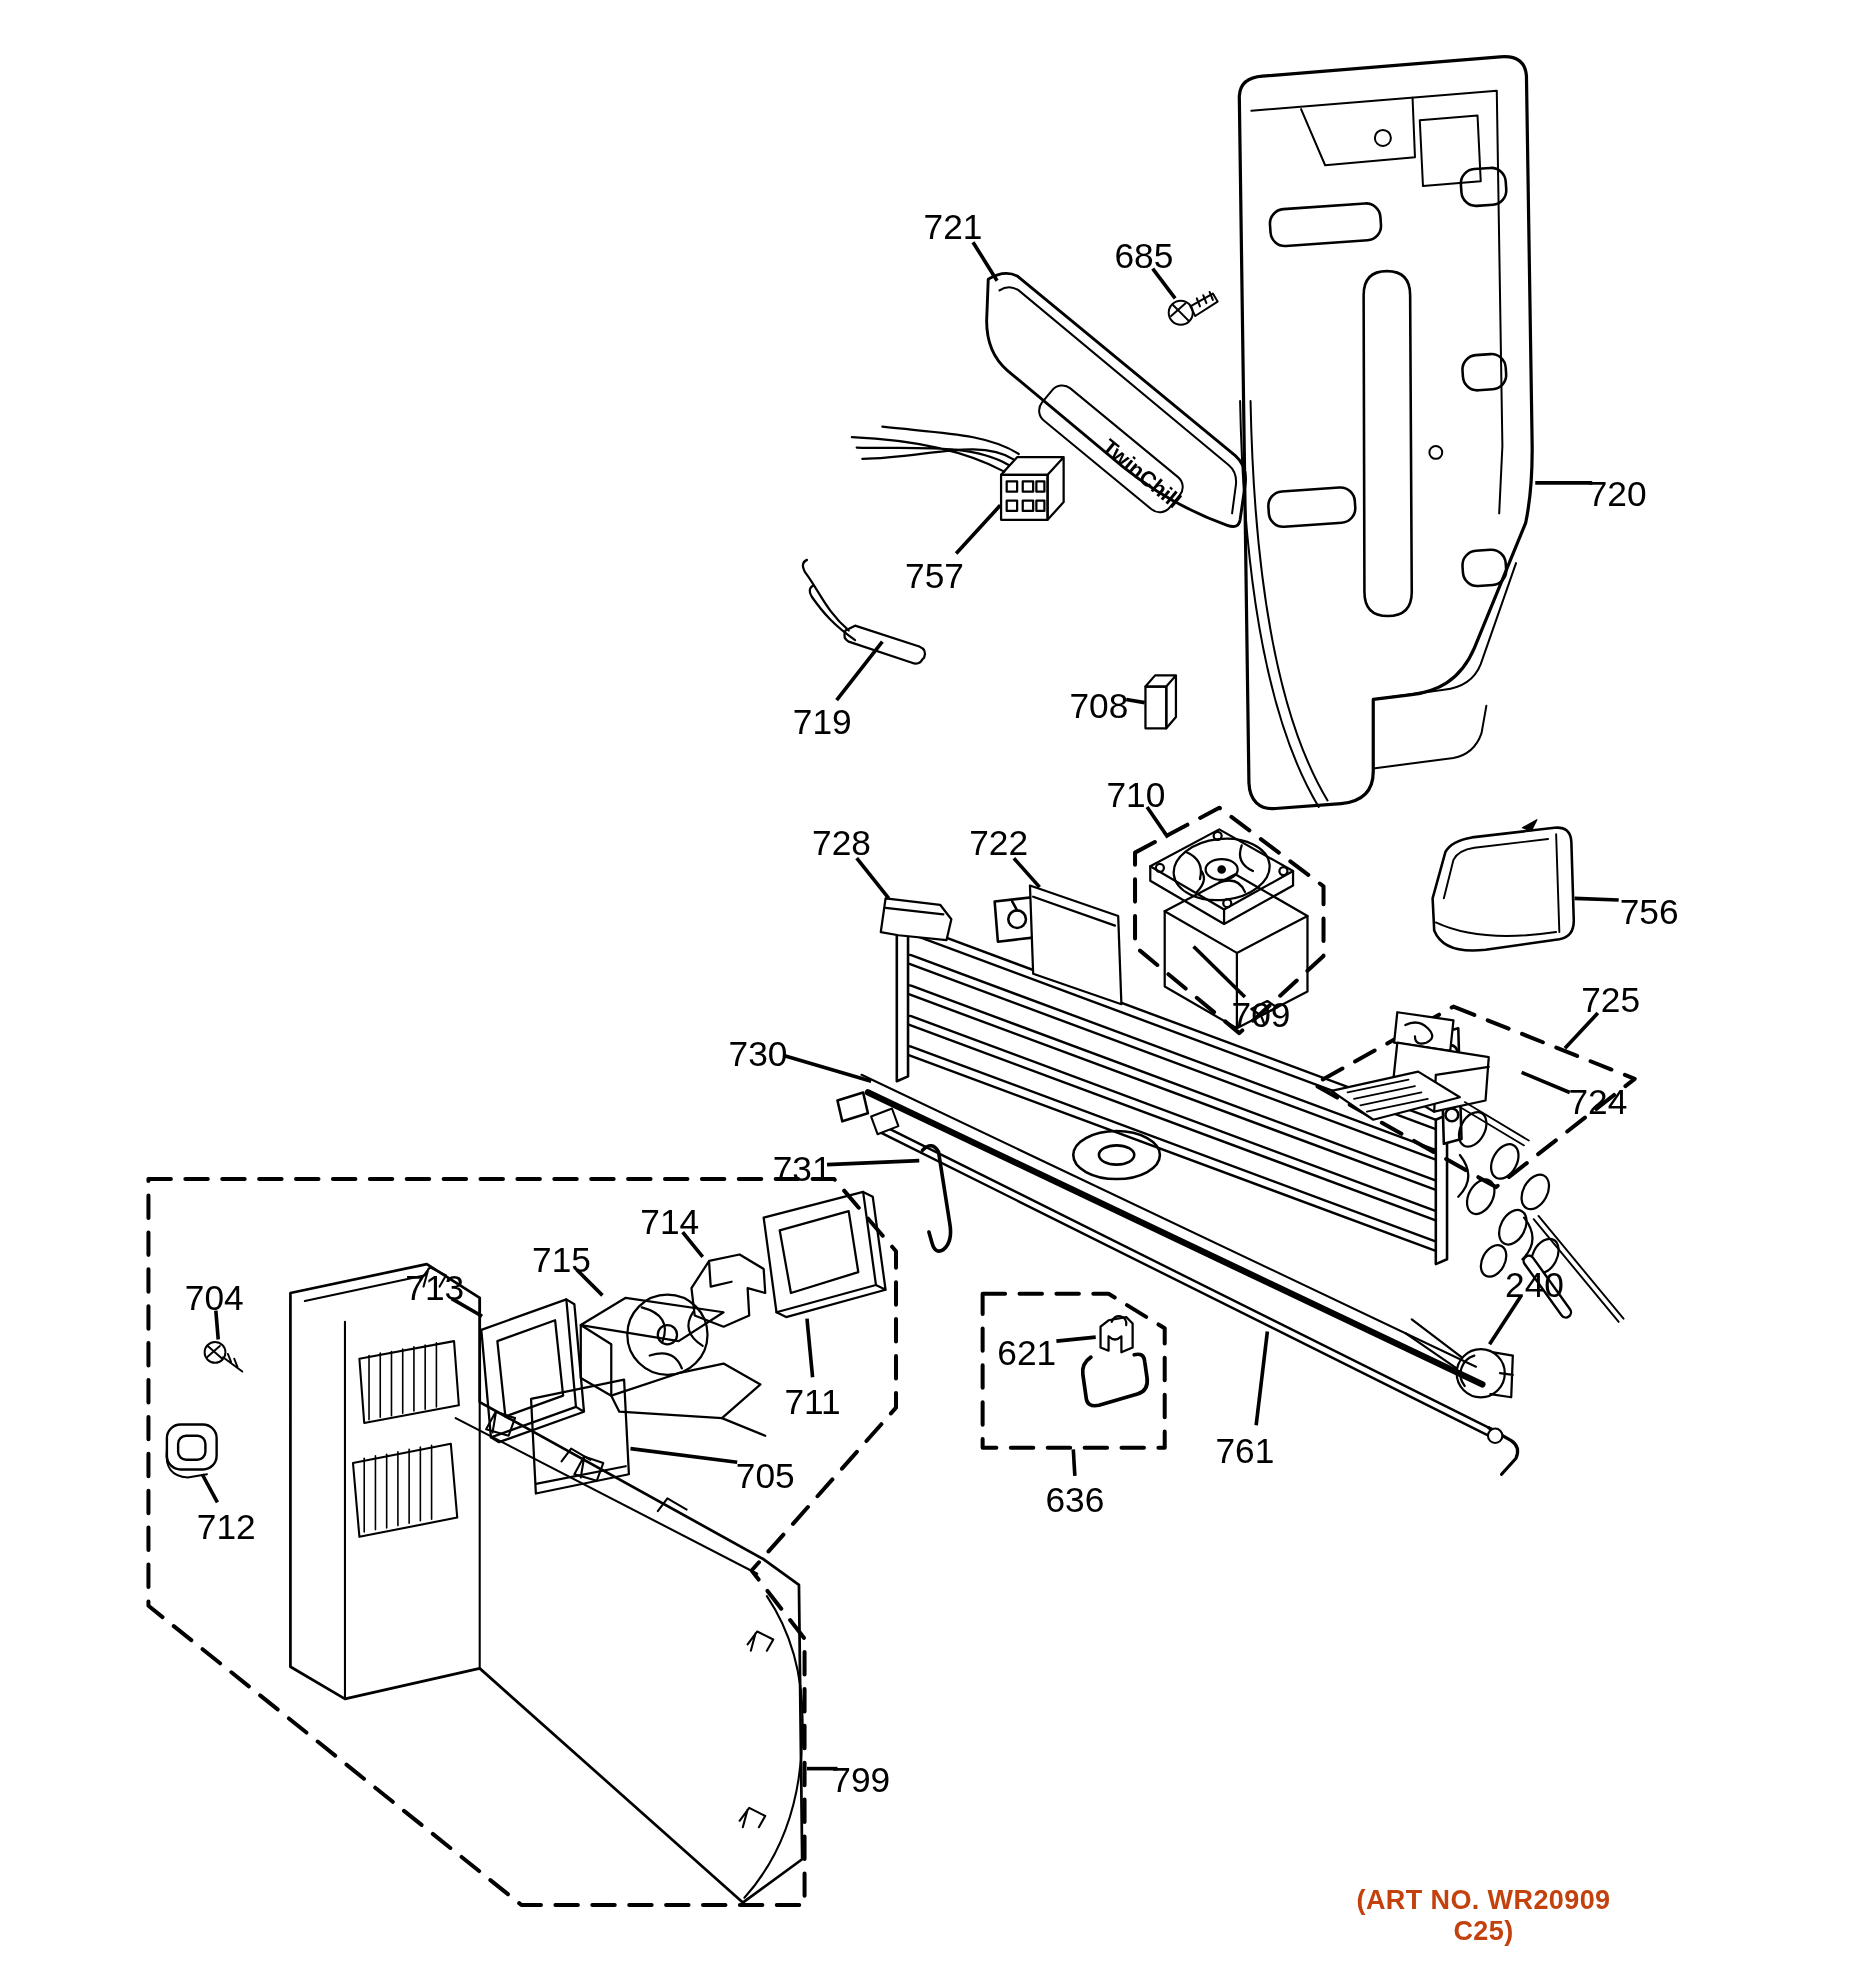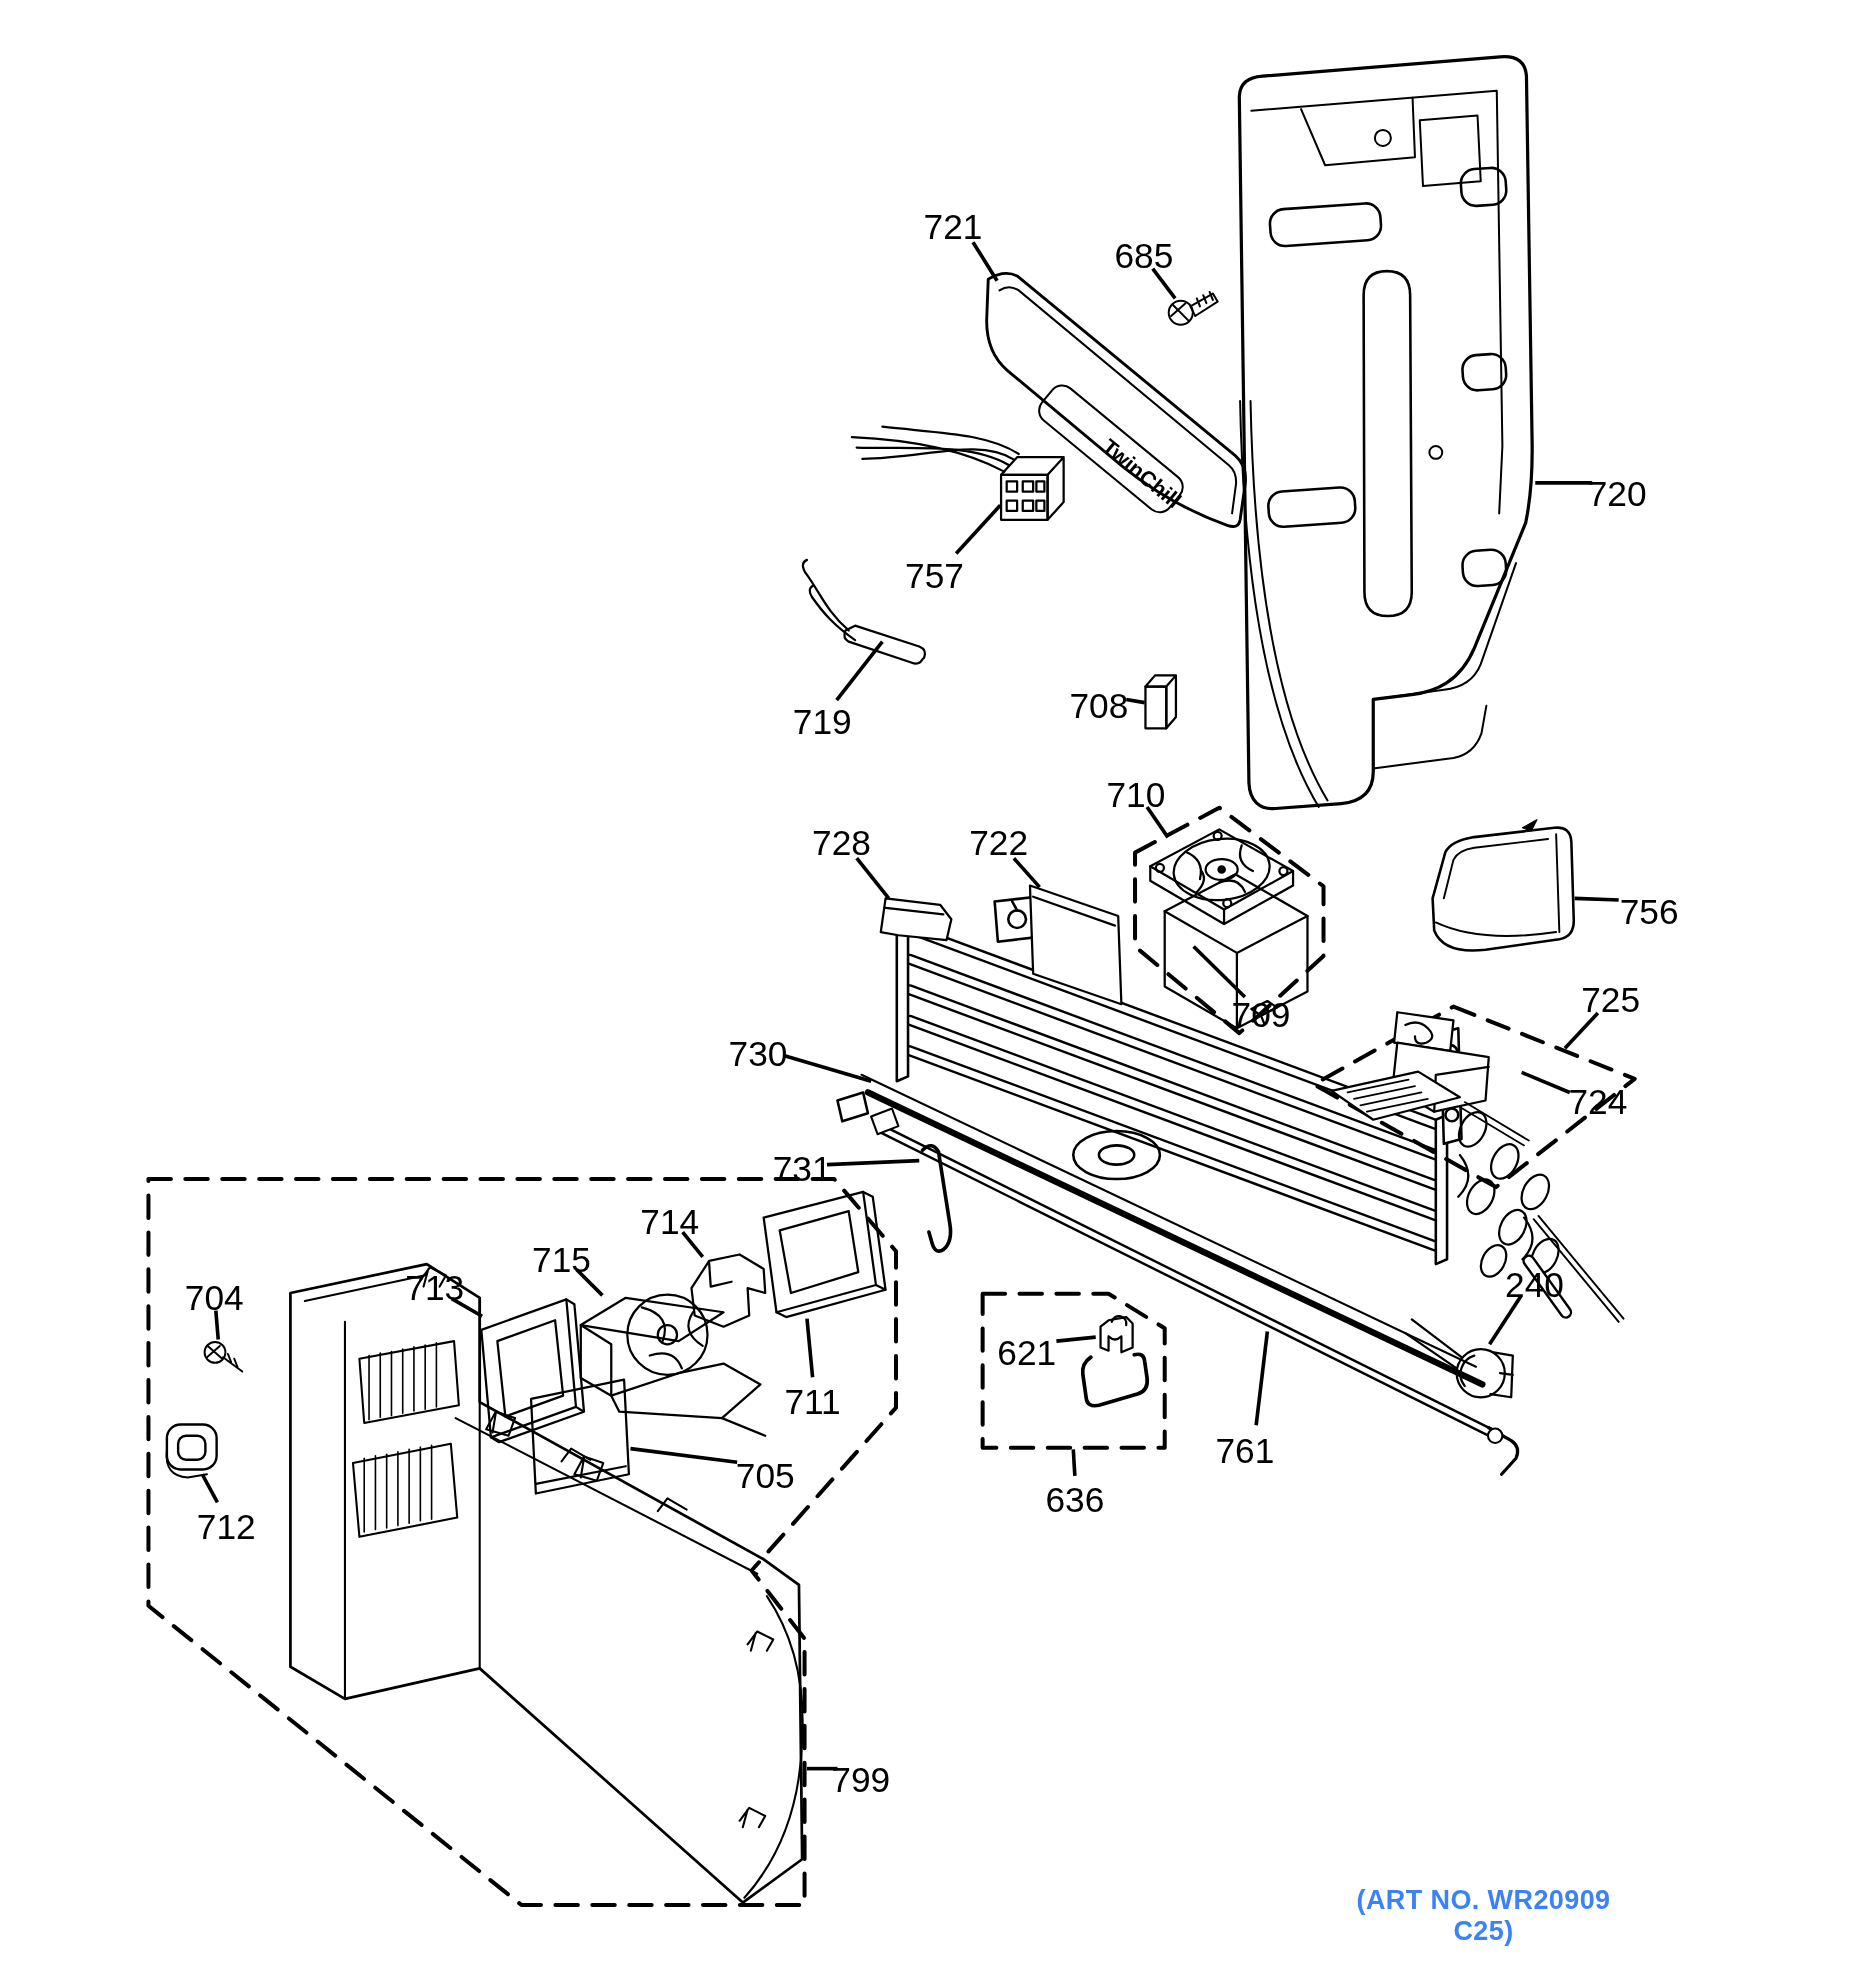--- a/index.html
+++ b/index.html
@@ -1,20 +1,20 @@
 <!DOCTYPE html>
 <html style="font-size:13px"><head>
 <meta charset="utf-8">
 <style>
   html,body{margin:0;padding:0;background:#fff;}
   #canvas{position:relative;width:1865px;height:1986px;background:#fff;overflow:hidden;
           font-family:"Liberation Sans",sans-serif;}
   svg{position:absolute;left:0;top:0;}
   .art-note{position:absolute;left:1323px;top:1885px;width:321px;text-align:center;
-            font-weight:bold;font-size:27px;color:#3b82f6;letter-spacing:0.4px;}
+            font-weight:bold;font-size:27px;color:#c2410c;letter-spacing:0.4px;}
   .callout-text{font-family:"Liberation Sans",sans-serif;font-size:44px;fill:#000;}
 </style>
 </head>
 <body>
 
 <div id="canvas">
 
   <svg id="art" width="1865" height="1986" viewBox="0 0 2325 2476" fill="none" stroke="#000" stroke-width="3.2" stroke-linecap="round" stroke-linejoin="round">
 
     <g>

